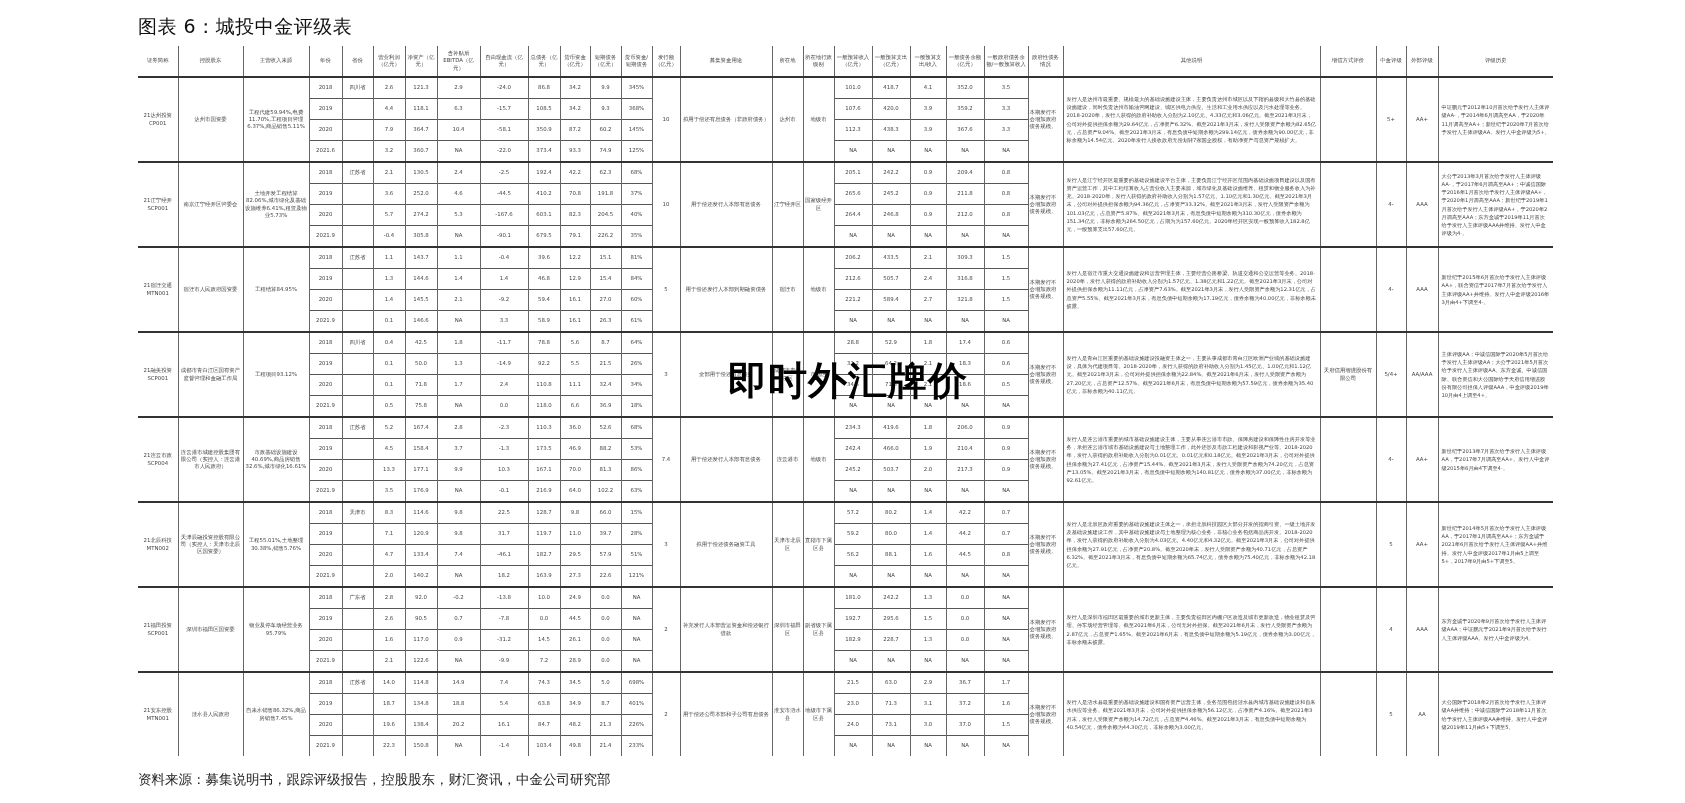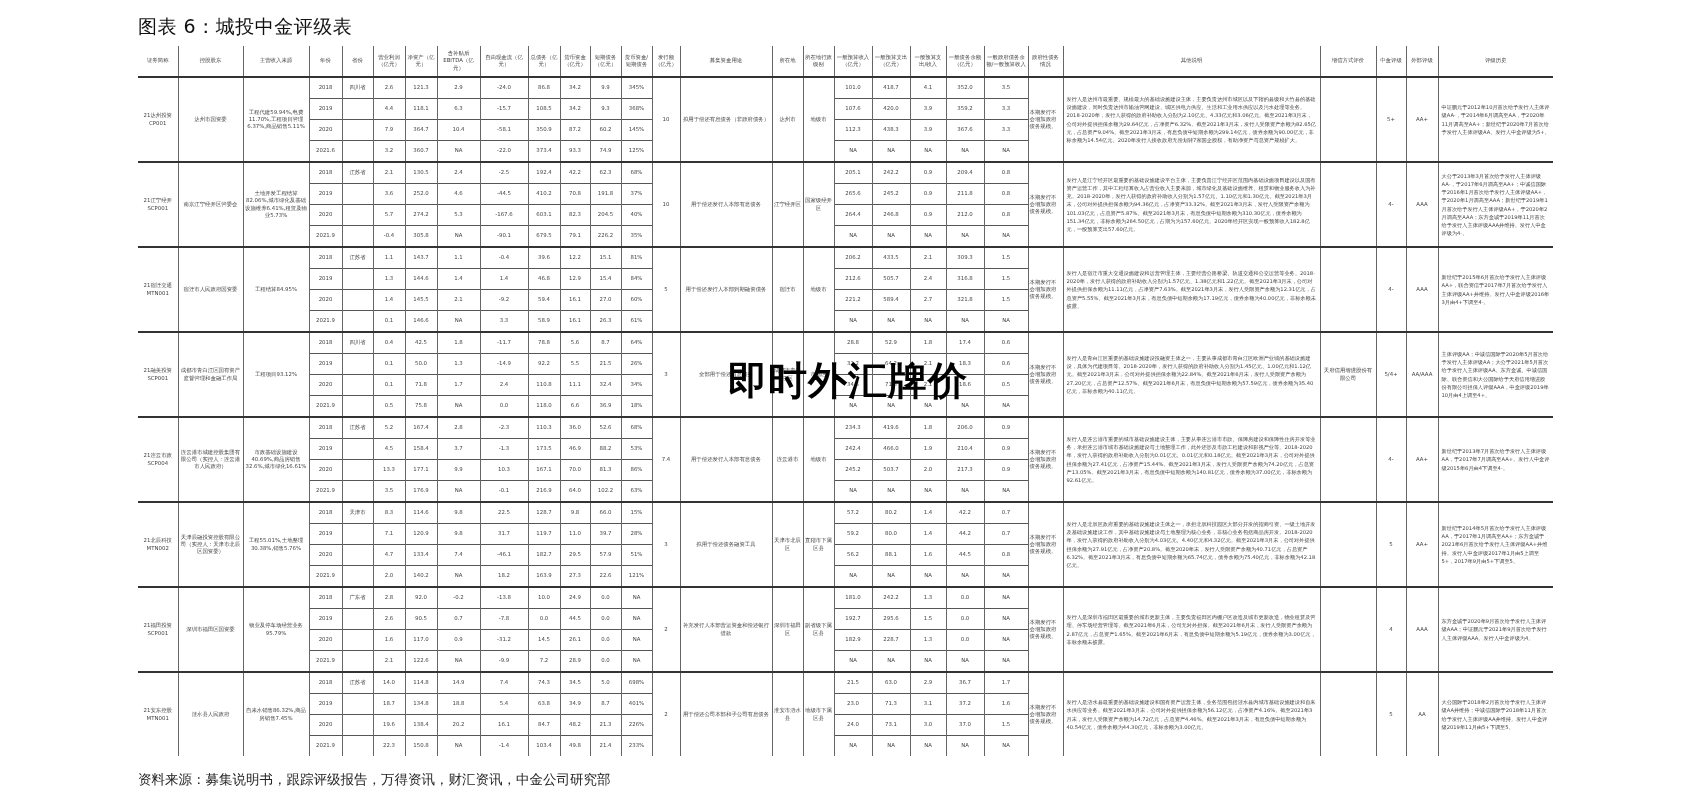--- a/index.html
+++ b/index.html
@@ -735,13 +735,13 @@
           <td class="num">NA</td>
           <td class="num">NA</td>
           <td class="num">NA</td>
         </tr>
       </tbody>
   </table>
 </div>
 
 <div class="watermark">即时外汇牌价</div>
 
-<div class="footer">资料来源：募集说明书，跟踪评级报告，万得资讯，财汇资讯，中金公司研究部</div>
+<div class="footer">资料来源：募集说明书，跟踪评级报告，控股股东，财汇资讯，中金公司研究部</div>
 
 </body></html>

